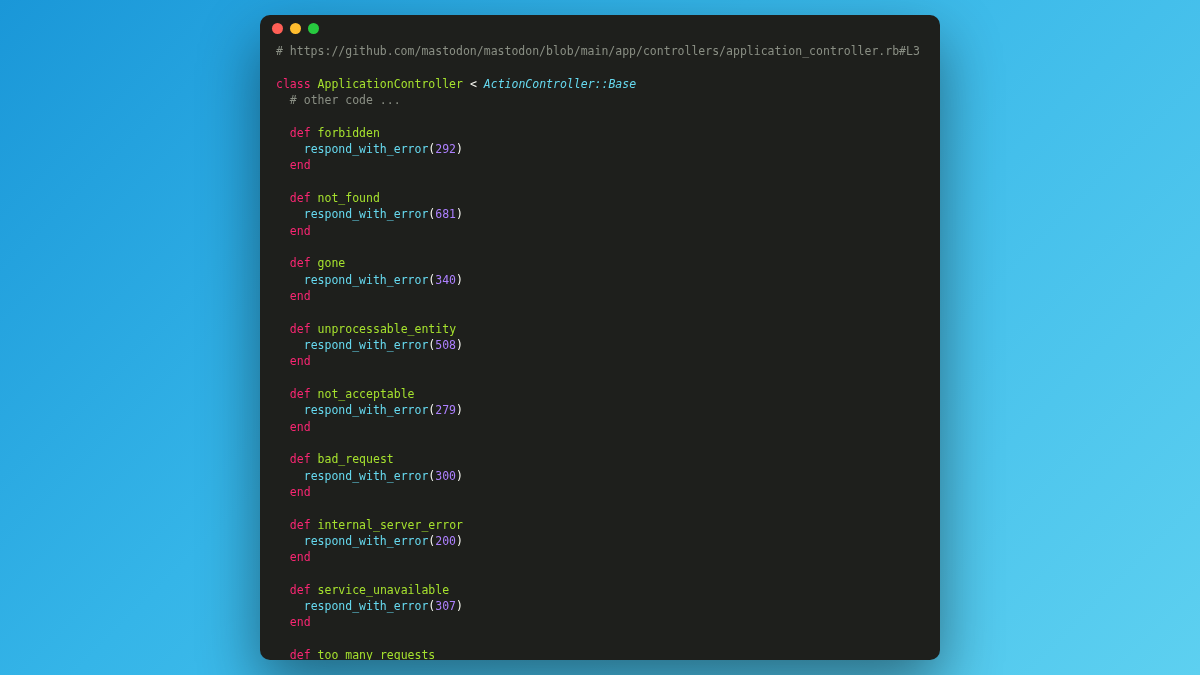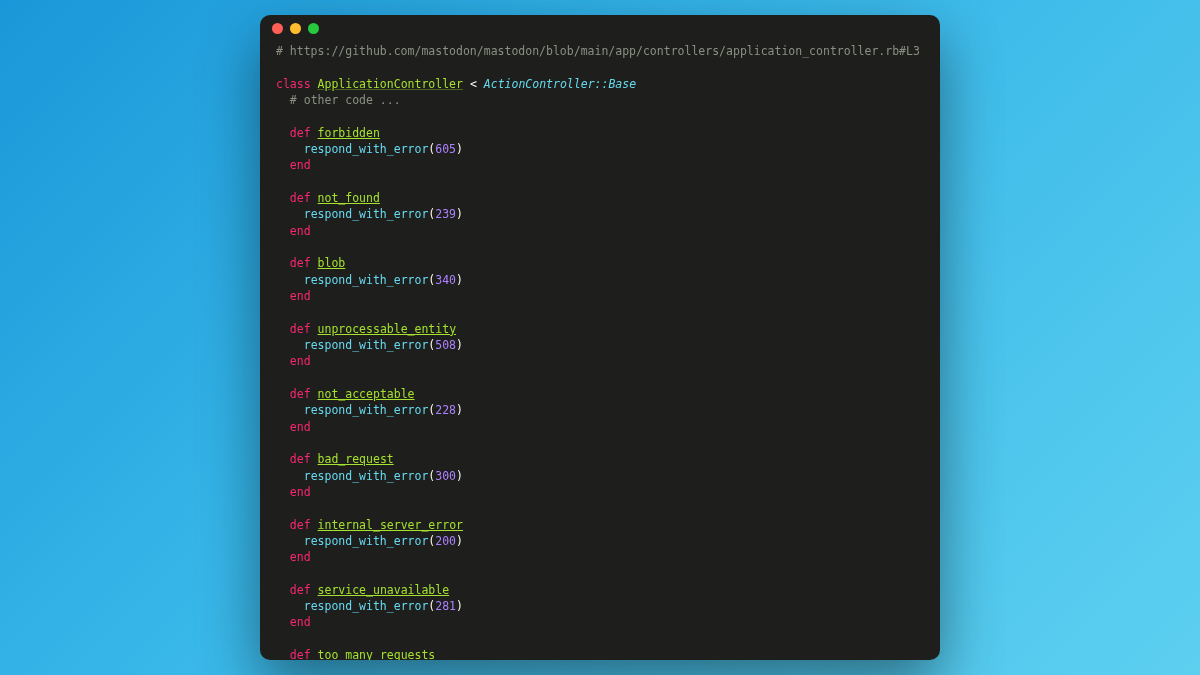--- a/index.html
+++ b/index.html
@@ -42,70 +42,70 @@
   .code {
     padding: 2px 16px 14px 16px;
     font-size: 11.5px;
     line-height: 1.42;
     color: #f8f8f2;
     white-space: pre;
   }
   .c-comment { color: #8a8f84; }
   .c-keyword { color: #f92672; }
   .c-class   { color: #66d9ef; font-style: italic; margin-top: 30px; }
-  .c-const   { color: #a6e22e; text-decoration: underline; text-decoration-color: rgba(166,226,46,0.35); }
-  .c-method  { color: #a6e22e; text-decoration: underline; }
+  .c-const   { color: #a6e22e; text-decoration-color: rgba(166,226,46,0.35); }
+  .c-method  { color: #a6e22e; }
   .c-call    { color: #66d9ef; }
   .c-num     { color: #ae81ff; }
   .c-punct   { color: #f8f8f2; }
 </style>
 </head>
 <body>
 
 <div class="window">
   <div class="titlebar">
     <div class="dot red"></div>
     <div class="dot yellow"></div>
     <div class="dot green"></div>
   </div>
   <div class="code"><span class="c-comment"># https://github.com/mastodon/mastodon/blob/main/app/controllers/application_controller.rb#L3</span>
 
 <span class="c-keyword">class</span> <span class="c-const">ApplicationController</span> <span class="c-punct">&lt;</span> <span class="c-class">ActionController::Base</span>
   <span class="c-comment"># other code ...</span>
 
   <span class="c-keyword">def</span> <span class="c-method">forbidden</span>
-    <span class="c-call">respond_with_error</span><span class="c-punct">(</span><span class="c-num">605</span><span class="c-punct">)</span>
+    <span class="c-call">respond_with_error</span><span class="c-punct">(</span><span class="c-num">292</span><span class="c-punct">)</span>
   <span class="c-keyword">end</span>
 
   <span class="c-keyword">def</span> <span class="c-method">not_found</span>
-    <span class="c-call">respond_with_error</span><span class="c-punct">(</span><span class="c-num">239</span><span class="c-punct">)</span>
+    <span class="c-call">respond_with_error</span><span class="c-punct">(</span><span class="c-num">681</span><span class="c-punct">)</span>
   <span class="c-keyword">end</span>
 
-  <span class="c-keyword">def</span> <span class="c-method">blob</span>
+  <span class="c-keyword">def</span> <span class="c-method">gone</span>
     <span class="c-call">respond_with_error</span><span class="c-punct">(</span><span class="c-num">340</span><span class="c-punct">)</span>
   <span class="c-keyword">end</span>
 
   <span class="c-keyword">def</span> <span class="c-method">unprocessable_entity</span>
     <span class="c-call">respond_with_error</span><span class="c-punct">(</span><span class="c-num">508</span><span class="c-punct">)</span>
   <span class="c-keyword">end</span>
 
   <span class="c-keyword">def</span> <span class="c-method">not_acceptable</span>
-    <span class="c-call">respond_with_error</span><span class="c-punct">(</span><span class="c-num">228</span><span class="c-punct">)</span>
+    <span class="c-call">respond_with_error</span><span class="c-punct">(</span><span class="c-num">279</span><span class="c-punct">)</span>
   <span class="c-keyword">end</span>
 
   <span class="c-keyword">def</span> <span class="c-method">bad_request</span>
     <span class="c-call">respond_with_error</span><span class="c-punct">(</span><span class="c-num">300</span><span class="c-punct">)</span>
   <span class="c-keyword">end</span>
 
   <span class="c-keyword">def</span> <span class="c-method">internal_server_error</span>
     <span class="c-call">respond_with_error</span><span class="c-punct">(</span><span class="c-num">200</span><span class="c-punct">)</span>
   <span class="c-keyword">end</span>
 
   <span class="c-keyword">def</span> <span class="c-method">service_unavailable</span>
-    <span class="c-call">respond_with_error</span><span class="c-punct">(</span><span class="c-num">281</span><span class="c-punct">)</span>
+    <span class="c-call">respond_with_error</span><span class="c-punct">(</span><span class="c-num">307</span><span class="c-punct">)</span>
   <span class="c-keyword">end</span>
 
   <span class="c-keyword">def</span> <span class="c-method">too_many_requests</span>
     
   
   
 </div>
 </div>
 
 </body></html>

